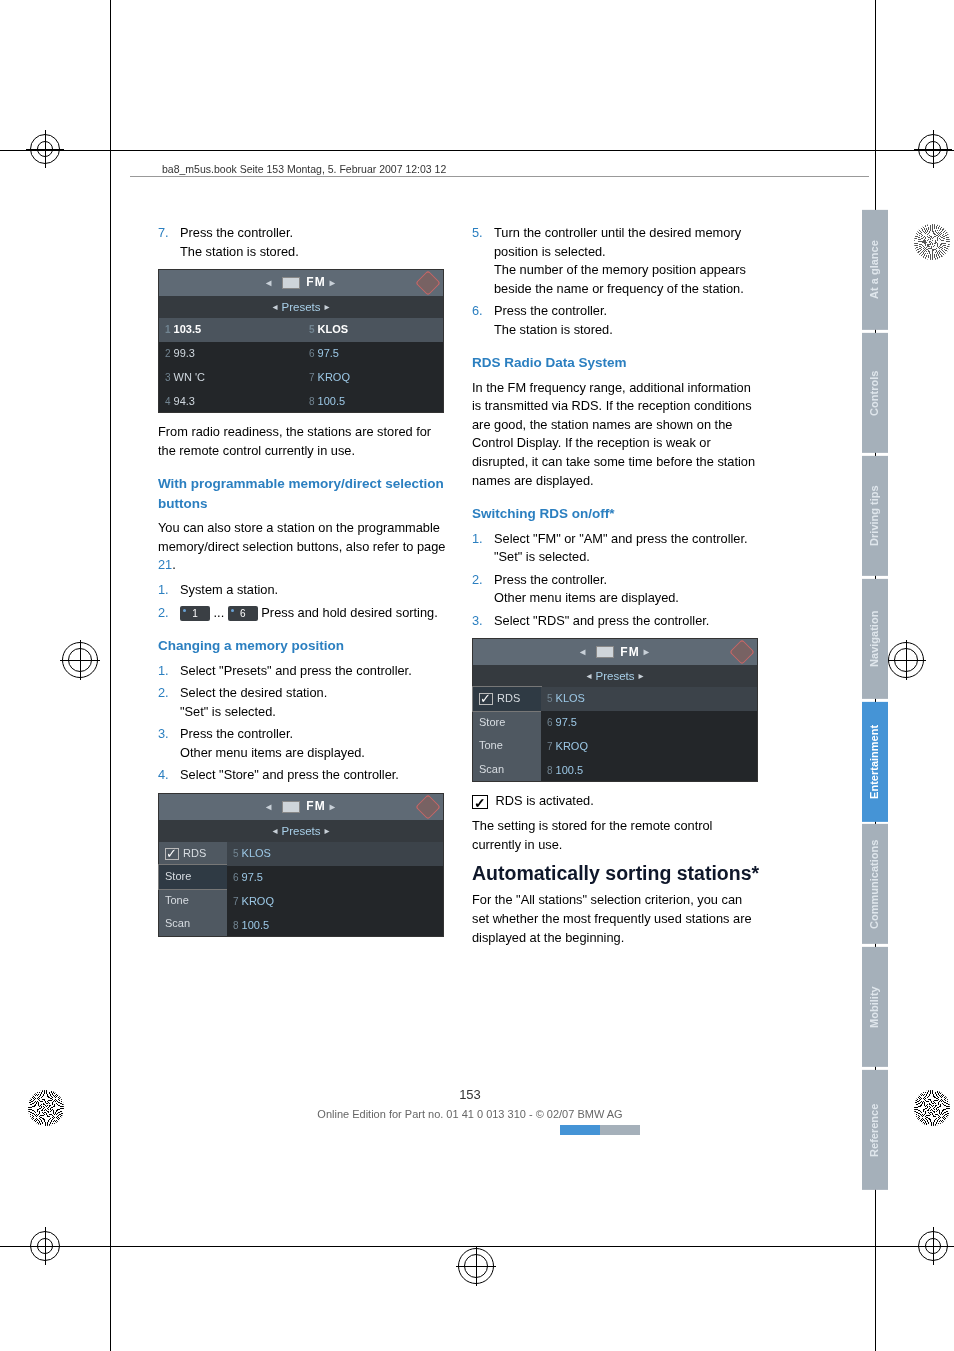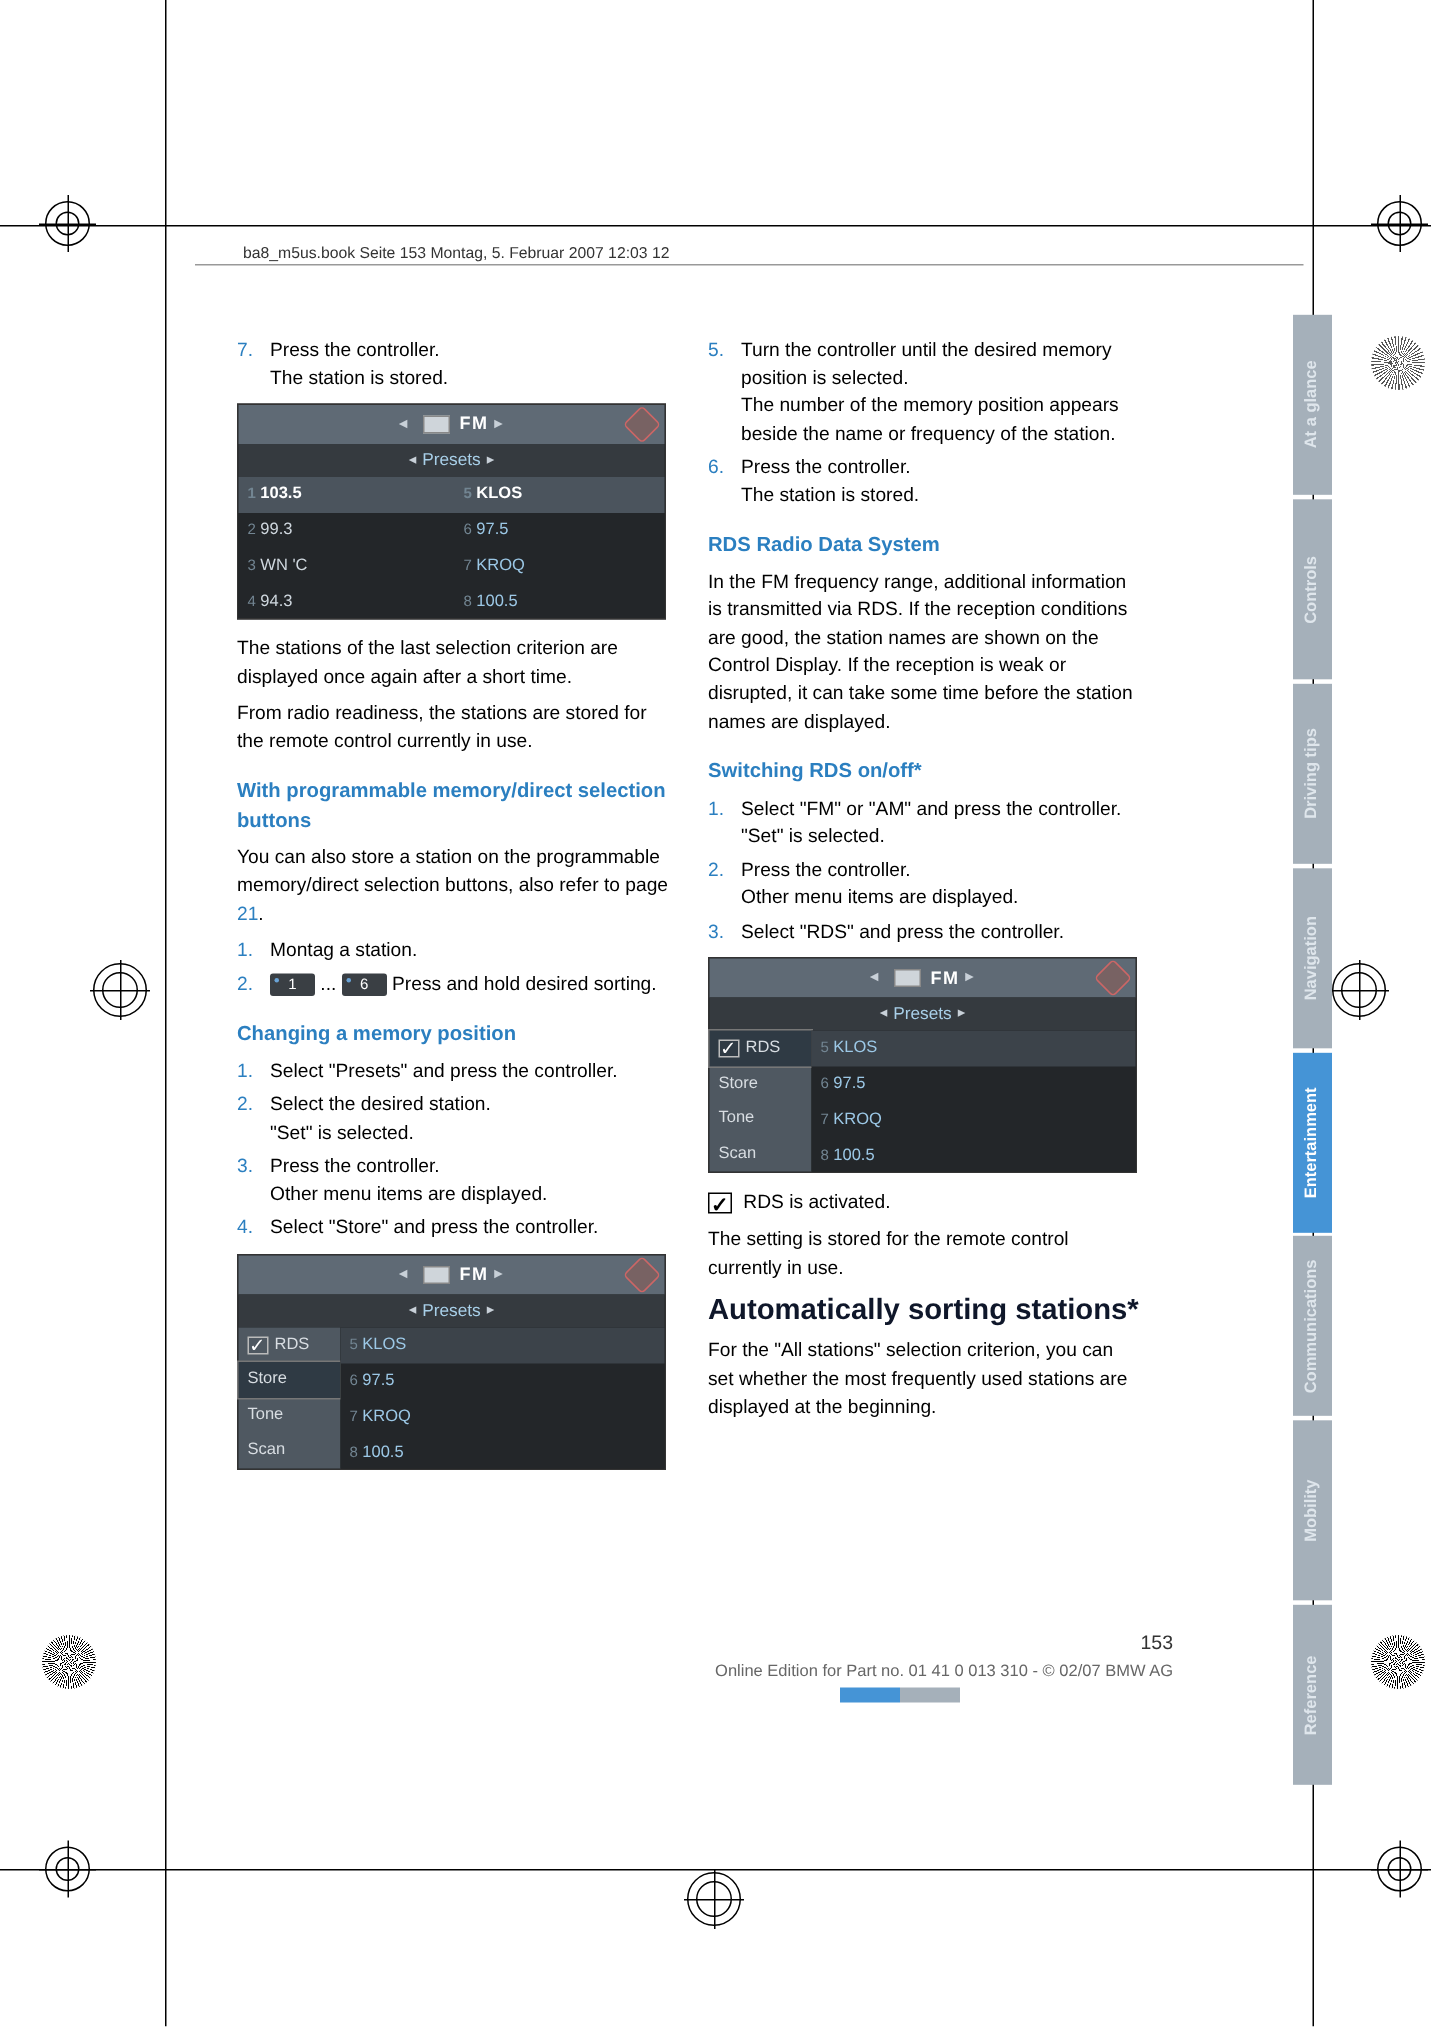--- a/index.html
+++ b/index.html
@@ -69,21 +69,21 @@
 .ss-full .ss-right .grid-row.r0 .cell-r { color:#fff; font-weight:bold;}
 .ss-full .ss-right .grid-row.r0 { background:#4b545d;}
 .keybtn { display:inline-block; width:30px; height:15px; background:#3a3f44; color:#fff; font-size:10px; text-align:center; line-height:15px; border-radius:2px; vertical-align:middle; position:relative;}
 .keybtn::before { content:""; position:absolute; left:3px; top:3px; width:3px; height:3px; background:#6aa3d6; border-radius:50%;}
 .inline-icon { display:inline-block; width:16px; height:14px; border:1.5px solid #000; position:relative; vertical-align:middle; margin-right:4px;}
 .inline-icon::after { content:"✓"; position:absolute; left:1px; top:-3px; font-size:14px; font-weight:bold;}
 .side-tabs { position:absolute; right:66px; top:210px; width:26px; height:980px; display:flex; flex-direction:column;}
 .side-tabs .tab { flex:1; writing-mode: vertical-rl; transform: rotate(180deg); display:flex; align-items:center; justify-content:center; font-size:11px; font-weight:bold; color:#dfe6ec; background:#a5b0ba;}
 .side-tabs .tab.active { background:#4594d6; color:#fff;}
 .side-tabs .tab + .tab { margin-top:3px;}
-.footer { position:absolute; left:158px; width:624px; top:1086px; text-align:right; font-size:11px; color:#666;}
+.footer { position:absolute; left:158px; width:624px; top:1086px; text-align:center; font-size:11px; color:#666;}
 .page-num { font-size:13px; color:#333; display:block; margin-bottom:2px;}
 .foot-bar { display:flex; justify-content:center; align-items:center; gap:0; margin-top:2px;}
 .foot-bar .seg { height:10px;}
 </style>
 </head>
 <body>
 
 <div class="print-marks">
   <div class="cutline-h" style="top:150px"></div>
   <div class="cutline-h" style="bottom:104px"></div>
@@ -204,30 +204,29 @@
               </div>
               <div class="cell cell-r">
                 <span class="n">8</span> 
                 <span>100.5</span>
               </div>
             </div>
         </div>
       </div>
     </div>
 
-    <div class="p">The stations of the last selection criterion are displayed once again after a short time.</div>
     <div class="p">From radio readiness, the stations are stored for the remote control currently in use.</div>
 
     <div class="h3">With programmable memory/direct selection buttons</div>
     <div class="p">
       <span>You can also store a station on the programmable memory/direct selection buttons, also refer to page </span><span class="blue">21</span><span>.</span>
     </div>
     <div class="step">
       <div class="num">1.</div>
-      <div class="body">Montag a station.</div>
+      <div class="body">System a station.</div>
     </div>
     <div class="step">
       <div class="num">2.</div>
       <div class="body">
         <span class="keybtn">1</span><span> ... </span><span class="keybtn">6</span><span> Press and hold desired sorting.</span>
       </div>
     </div>
 
     <div class="h3">Changing a memory position</div>
     <div class="step">

